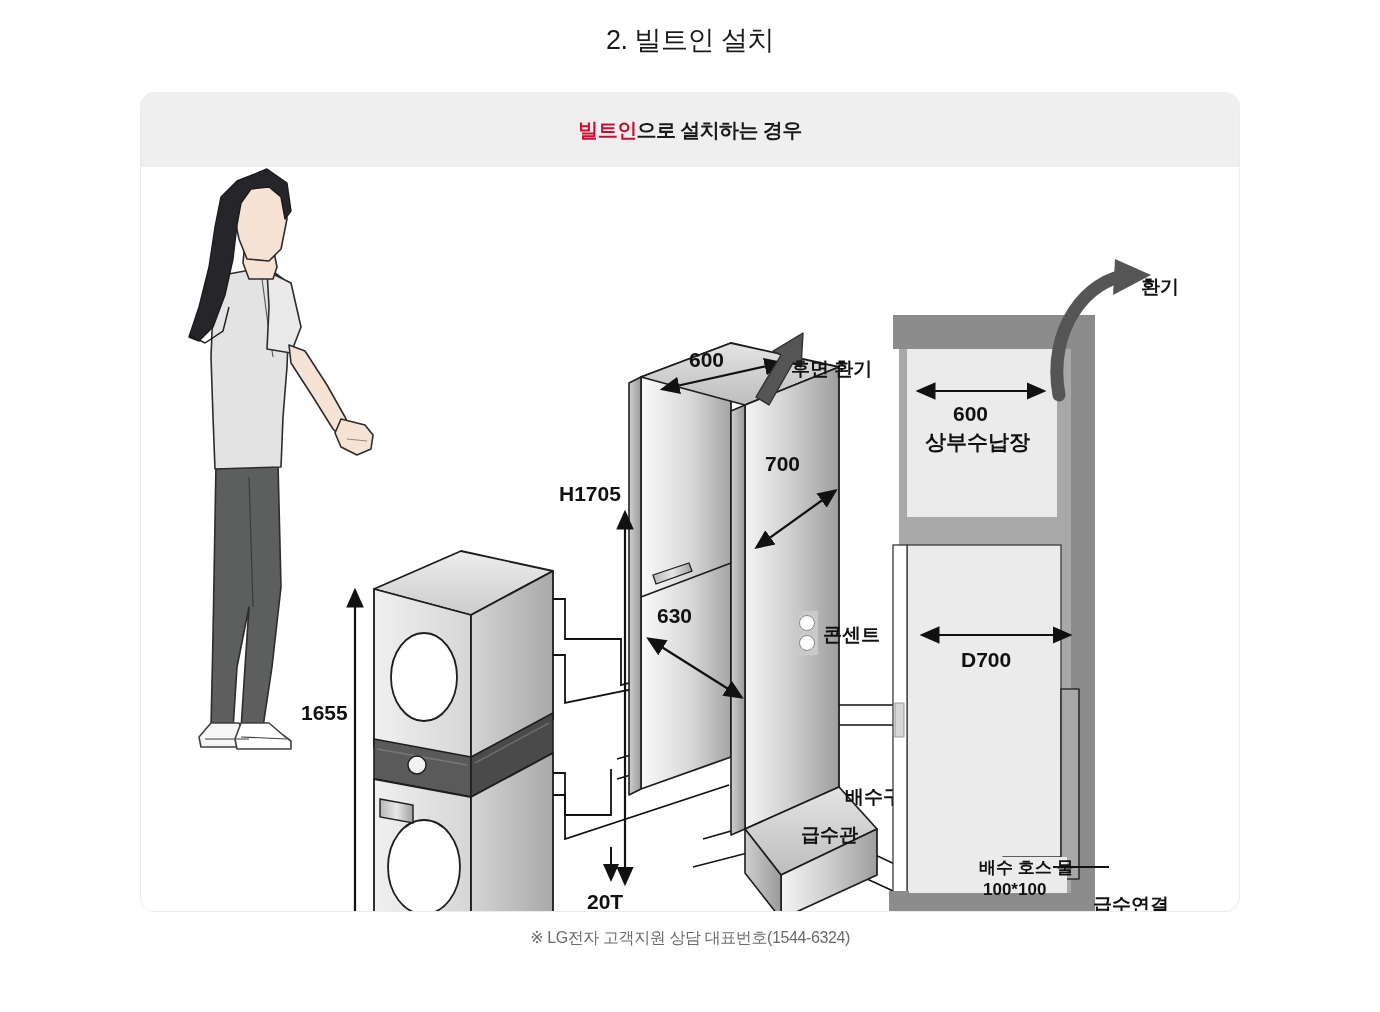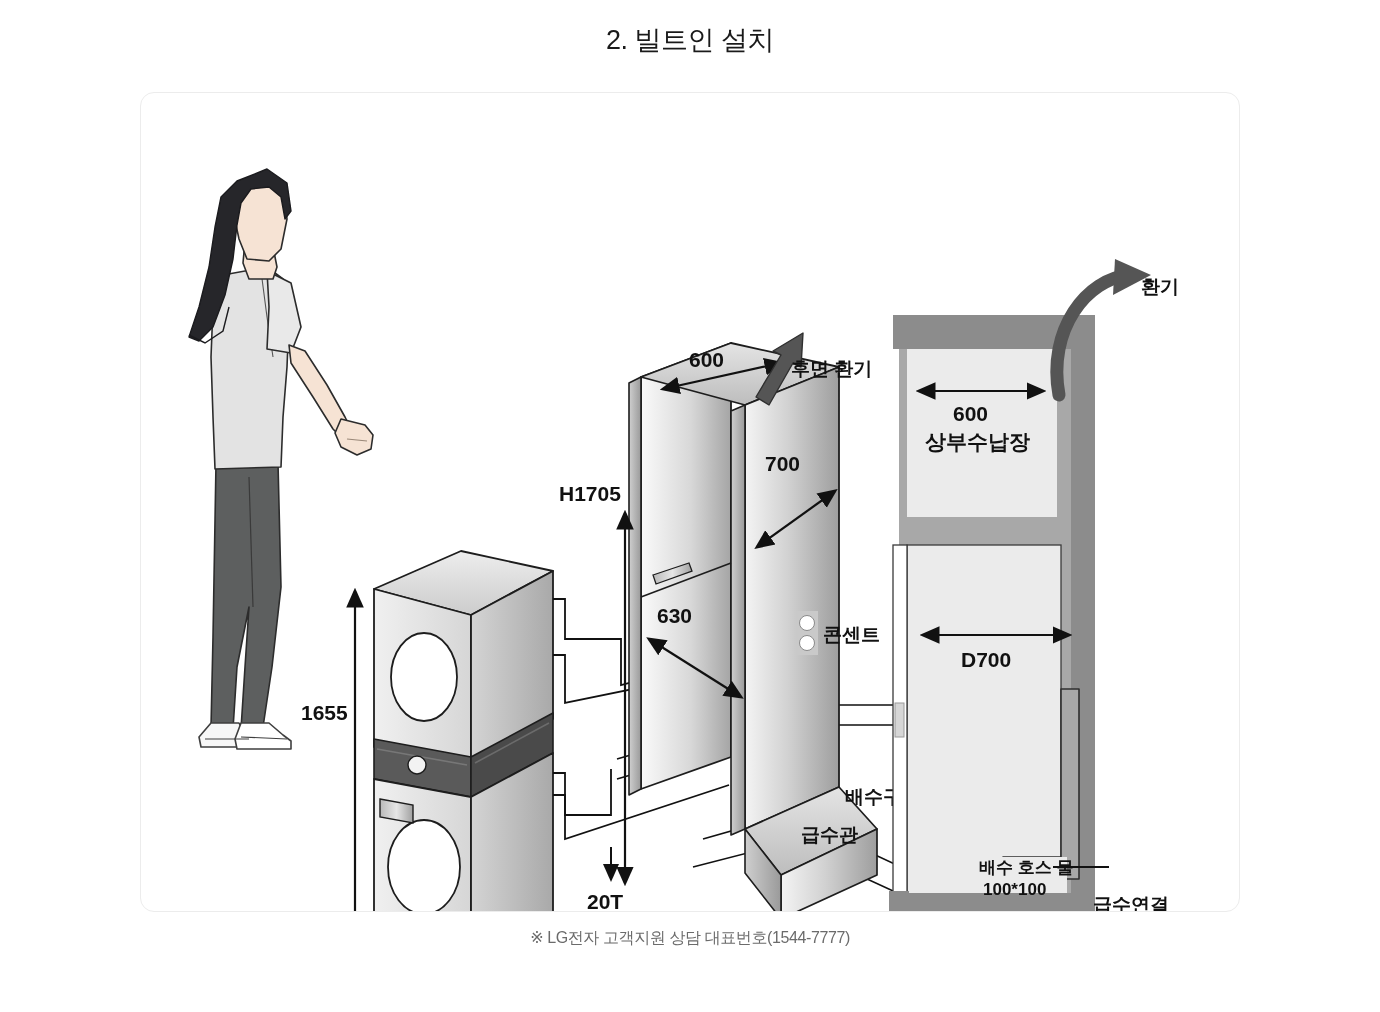--- a/index.html
+++ b/index.html
@@ -57,20 +57,25 @@
     font-size:19px;font-weight:bold;fill:#111111;
   }
 </style>
 </head>
 <body>
 
 <div id="page-title">2. 빌트인 설치</div>
 
 <div id="diagram-card">
 
+  <div id="card-header">
+    <div id="card-header-text">
+      <span class="hl">빌트인</span><span>으로 설치하는 경우</span>
+    </div>
+  </div>
 
   <div id="card-body">
     <svg class="diagram" width="1100" height="746" viewBox="0 0 1100 746">
 
       <defs>
         <linearGradient id="gPanelV" x1="0" y1="0" x2="1" y2="0">
           <stop offset="0%" stop-color="#f4f4f4"></stop>
           <stop offset="45%" stop-color="#d2d2d2"></stop>
           <stop offset="100%" stop-color="#9e9e9e"></stop>
         </linearGradient>
@@ -311,13 +316,13 @@
       <text class="dim-text-sm" x="842" y="728">100*100</text>
 
       <line x1="912" y1="700" x2="968" y2="700" stroke="#111" stroke-width="1.8"></line>
       <text class="lbl-text" x="952" y="744">급수연결</text>
       <text class="lbl-text" x="952" y="772">(냉수,온수)</text>
 
     </svg>
   </div>
 </div>
 
-<div id="footer-note">※ LG전자 고객지원 상담 대표번호(1544-7777)</div>
+<div id="footer-note">※ LG전자 고객지원 상담 대표번호(1544-6324)</div>
 
 </body></html>

